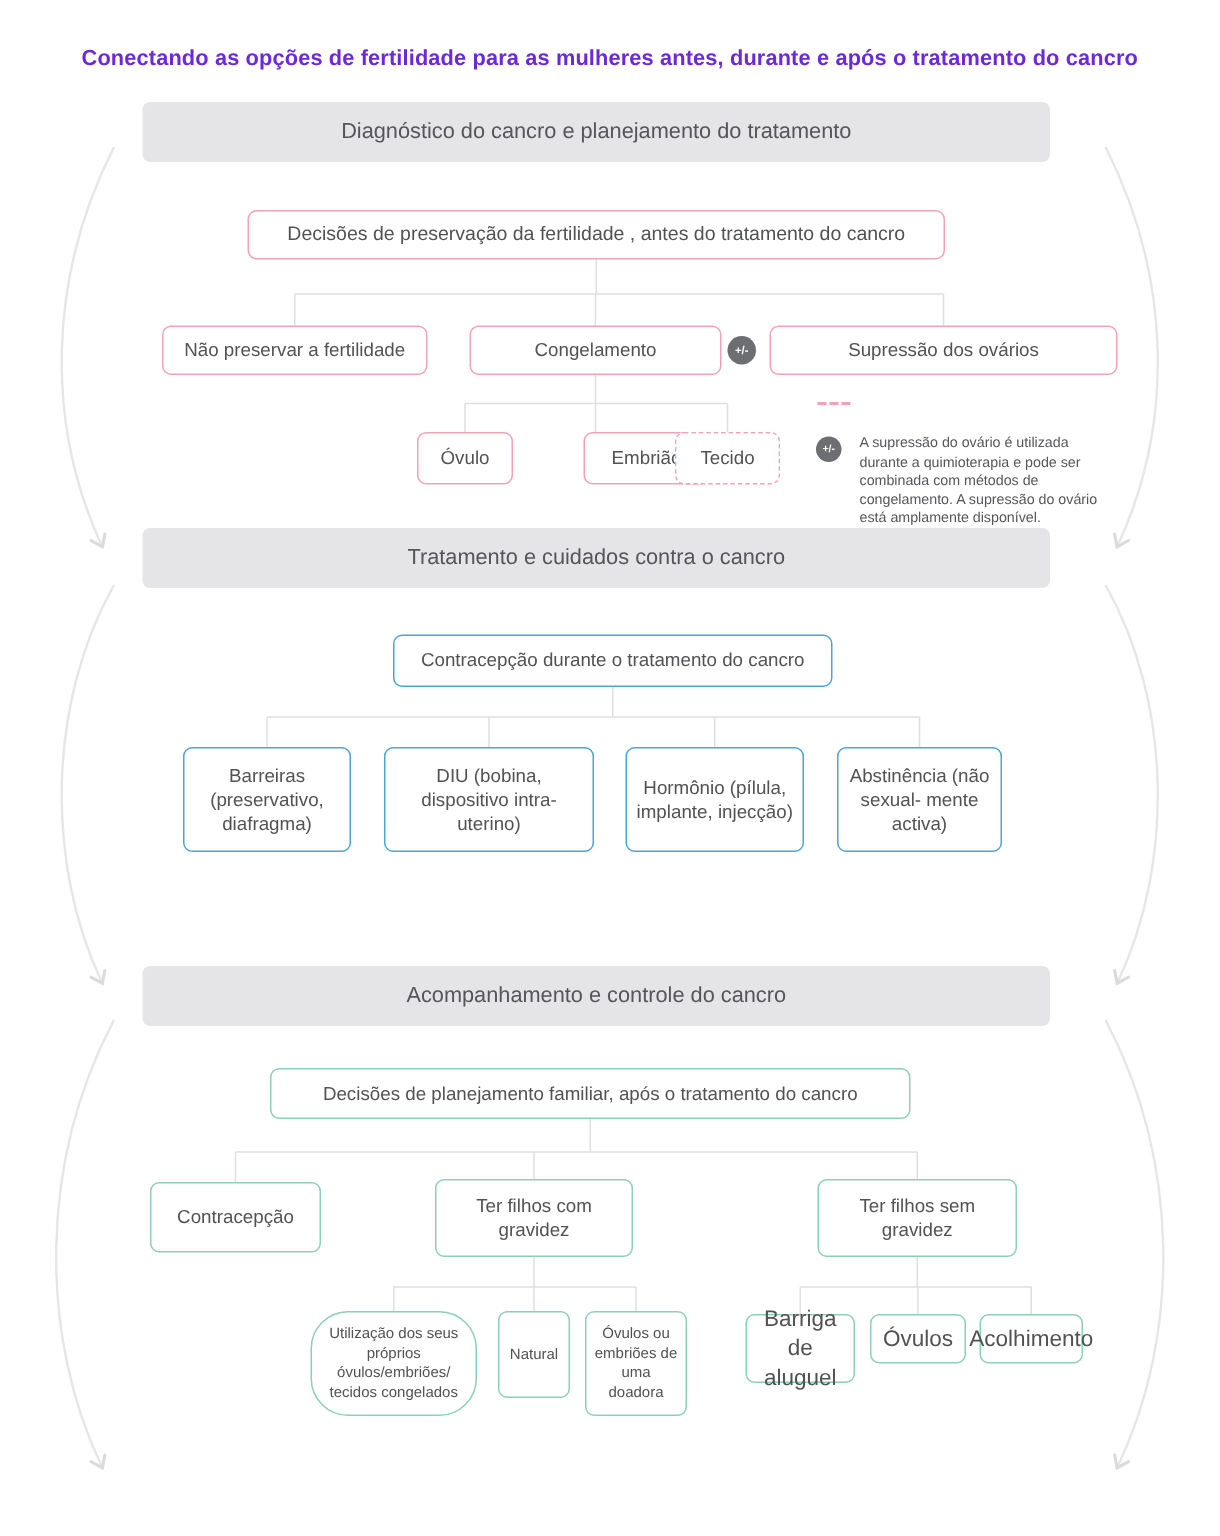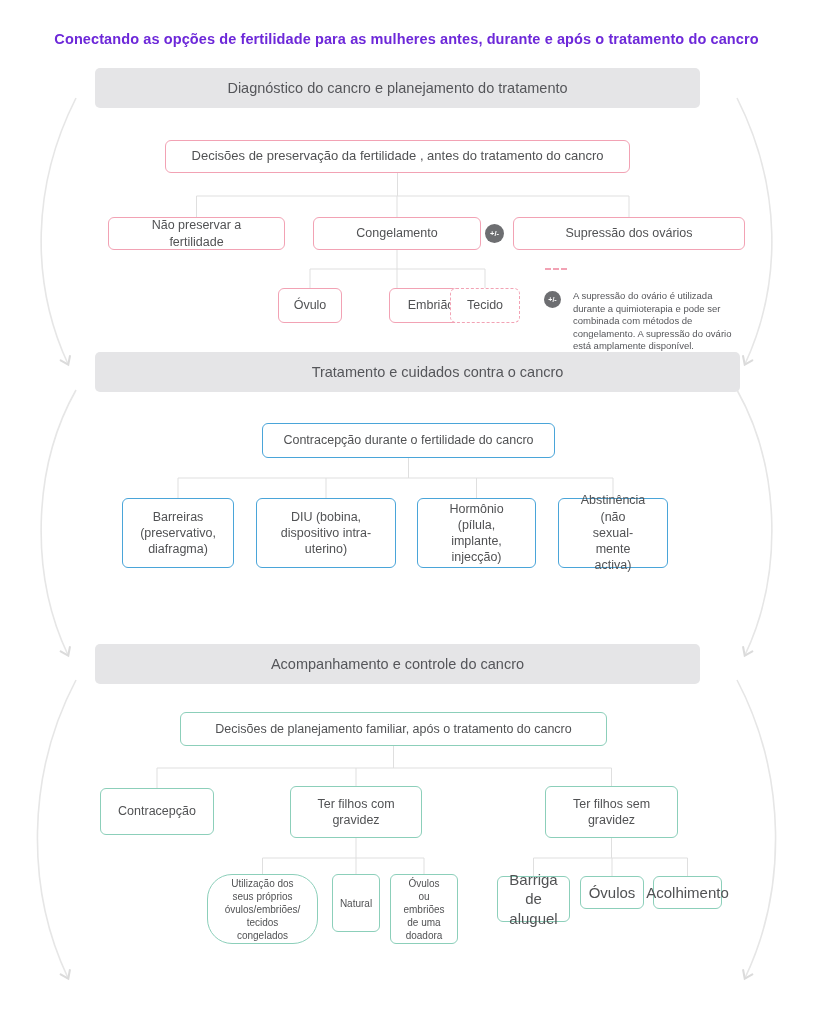--- a/index.html
+++ b/index.html
@@ -12,21 +12,21 @@
     position:absolute;top:31px;left:0;right:0;text-align:center;
     font-size:14.5px;font-weight:600;color:#6d28d9;letter-spacing:.1px;
   }
   .hdr{
     position:absolute;left:95px;width:605px;height:40px;background:#E5E5E7;border-radius:5px;
     display:flex;align-items:center;justify-content:center;font-size:14.5px;color:#55565A;
   }
   .box{
     position:absolute;background:#fff;border:1.5px solid #ccc;border-radius:6px;box-sizing:border-box;
     display:flex;align-items:center;justify-content:center;text-align:center;
-    font-size:12.5px;line-height:1.3;color:#515254;padding:2px 20px;
+    font-size:12.5px;line-height:1.3;color:#515254;padding:2px 4px;
   }
   .pink{border-color:#F2A2B4;}
   .blue{border-color:#4AA5D9;}
   .green{border-color:#8CCFBA;}
   .dashed{border-style:dashed;border-width:1.5px;}
   .pm{
     position:absolute;border-radius:50%;background:#6D6E71;color:#fff;
     display:flex;align-items:center;justify-content:center;
     font-size:7.5px;font-weight:bold;letter-spacing:0;
   }
@@ -107,23 +107,23 @@
 
   <div class="box pink" style="left:278px;top:288px;width:64px;height:35px;">Óvulo</div>
   <div class="box pink" style="left:355px;top:288px;width:84px;height:35px;margin-left:34px;">Embrião</div>
   <div class="box pink dashed" style="left:450px;top:288px;width:70px;height:35px;">Tecido</div>
 
   <div class="dash-ic" style="left:545px;top:268px;"></div>
 
   <div class="pm" style="left:544px;top:291px;width:17px;height:17px;font-size:7px;">+/-</div>
   <div class="note" style="left:573px;top:290px;">A supressão do ovário é utilizada durante a quimioterapia e pode ser combinada com métodos de congelamento. A supressão do ovário está amplamente disponível.</div>
 
-  <div class="hdr" style="top:352px;padding-left:40px;">Tratamento e cuidados contra o cancro</div>
+  <div class="hdr" style="top:352px;">Tratamento e cuidados contra o cancro</div>
 
-  <div class="box blue" style="left:262px;top:423px;width:293px;height:35px;">Contracepção durante o fertilidade do cancro</div>
+  <div class="box blue" style="left:262px;top:423px;width:293px;height:35px;">Contracepção durante o tratamento do cancro</div>
 
   <div class="box blue" style="left:122px;top:498px;width:112px;height:70px;">Barreiras (preservativo, diafragma)</div>
   <div class="box blue" style="left:256px;top:498px;width:140px;height:70px;">DIU (bobina, dispositivo intra-uterino)</div>
   <div class="box blue" style="left:417px;top:498px;width:119px;height:70px;">Hormônio (pílula, implante, injecção)</div>
   <div class="box blue" style="left:558px;top:498px;width:110px;height:70px;">Abstinência (não sexual- mente activa)</div>
 
   <div class="hdr" style="top:644px;">Acompanhamento e controle do cancro</div>
 
   <div class="box green" style="left:180px;top:712px;width:427px;height:34px;">Decisões de planejamento familiar, após o tratamento do cancro</div>
 

